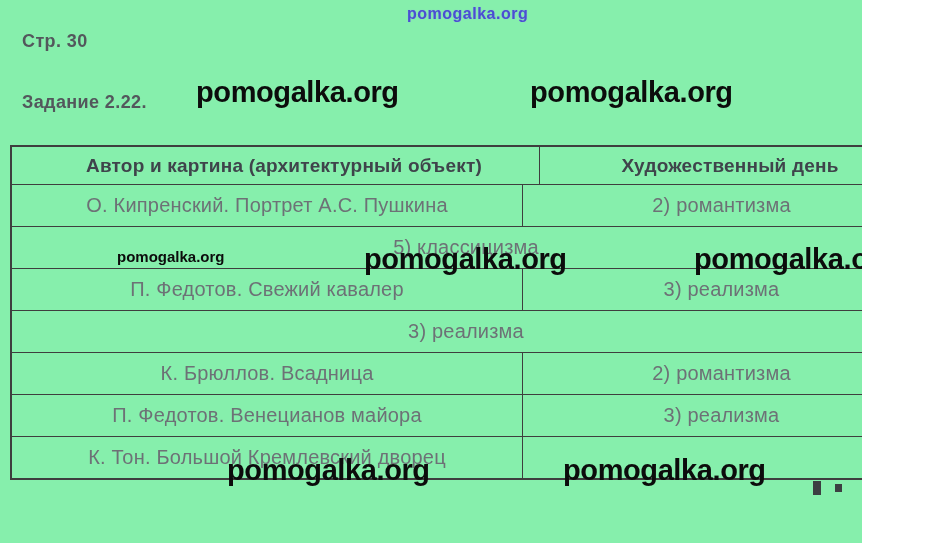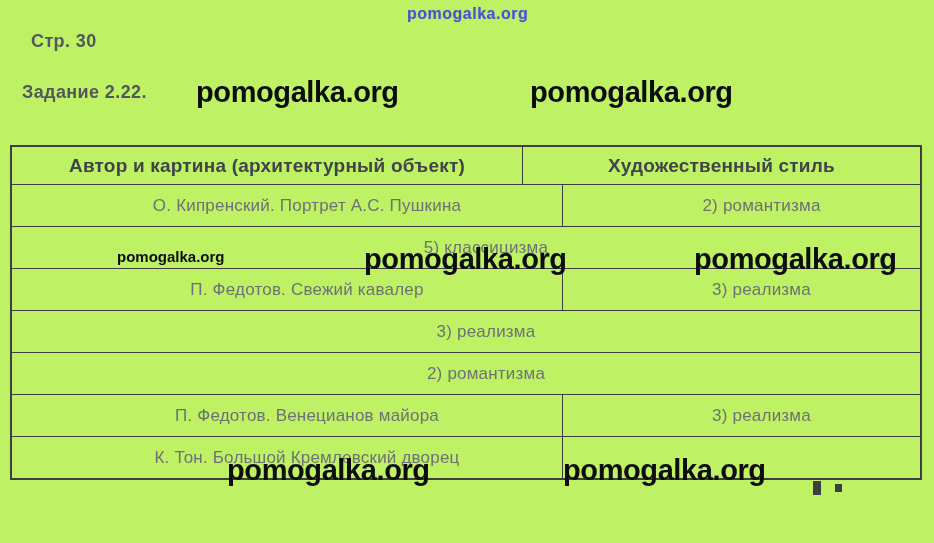--- a/index.html
+++ b/index.html
@@ -1,38 +1,38 @@
 <!DOCTYPE html>
 <html><head>
 <meta charset="utf-8">
 <style>
   html, body { margin: 0; padding: 0; background: #ffffff; }
   .screen {
     position: relative;
-    width: 934px;
+    width: 862px;
     height: 543px;
-    background: #bef264;
+    background: #86efac;
     font-family: "Liberation Sans", sans-serif;
     overflow: hidden;
   }
 
   
   .page-label {
     position: absolute;
-    left: 31px;
+    left: 22px;
     top: 31px;
     font-size: 18px;
     font-weight: bold;
     color: #53575c;
     letter-spacing: 0.4px;
   }
   .task-label {
     position: absolute;
     left: 22px;
-    top: 82px;
+    top: 92px;
     font-size: 18px;
     font-weight: bold;
     color: #53575c;
     letter-spacing: 0.4px;
   }
 
   
   .wm {
     position: absolute;
     font-weight: bold;
@@ -53,44 +53,43 @@
 
   
   .answers-table {
     position: absolute;
     left: 10px;
     top: 145px;
     width: 908px;
     border: 2px solid #3e3e3e;
   }
   .t-row { display: flex; border-top: 1px solid #3e3e3e; }
-  .t-row.header-row { border-top: none; }
+  .t-row.header-row { border-top: none; padding-left: 17px; }
   .cell {
     display: flex;
     align-items: center;
     justify-content: center;
     text-align: center;
     box-sizing: border-box;
     padding: 0 6px;
   }
   .c1 { width: 511px; border-right: 1px solid #3e3e3e; }
   .c2 { flex: 1; }
   .header-row .cell {
     height: 37px;
     font-weight: bold;
     font-size: 19px;
     color: #3f444b;
     letter-spacing: 0.2px;
   }
   .body-row .cell {
     height: 41px;
-    font-size: 17px;
+    font-size: 20px;
     color: #6d7176;
     letter-spacing: 0.2px;
-    margin-left: 40px;
   }
 
   
   .dot { position: absolute; background: #3c3f42; }
   .dot-large { left: 813px; top: 481px; width: 8px; height: 14px; }
   .dot-small { left: 835px; top: 484px; width: 7px; height: 8px; }
 </style>
 </head>
 <body>
 
@@ -100,38 +99,39 @@
 
   <div class="page-label">Стр. 30</div>
   <div class="task-label">Задание 2.22.</div>
 
   <div class="wm wm-lg" style="left:196px; top:78px;">pomogalka.org</div>
   <div class="wm wm-lg" style="left:530px; top:78px;">pomogalka.org</div>
 
   <div class="answers-table">
     <div class="t-row header-row">
       <div class="cell c1">Автор и картина (архитектурный объект)</div>
-      <div class="cell c2">Художественный стиль</div>
+      <div class="cell c2">Художественный день</div>
     </div>
     <div id="table-body">
         <div class="t-row body-row">
           <div class="cell c1">О. Кипренский. Портрет А.С. Пушкина</div>
           <div class="cell c2">2) романтизма</div>
         </div>
         <div class="t-row body-row">
           <div class="cell c2">5) классицизма</div>
         </div>
         <div class="t-row body-row">
           <div class="cell c1">П. Федотов. Свежий кавалер</div>
           <div class="cell c2">3) реализма</div>
         </div>
         <div class="t-row body-row">
           <div class="cell c2">3) реализма</div>
         </div>
         <div class="t-row body-row">
+          <div class="cell c1">К. Брюллов. Всадница</div>
           <div class="cell c2">2) романтизма</div>
         </div>
         <div class="t-row body-row">
           <div class="cell c1">П. Федотов. Венецианов майора</div>
           <div class="cell c2">3) реализма</div>
         </div>
         <div class="t-row body-row">
           <div class="cell c1">К. Тон. Большой Кремлевский дворец</div>
         </div>
       </div>

